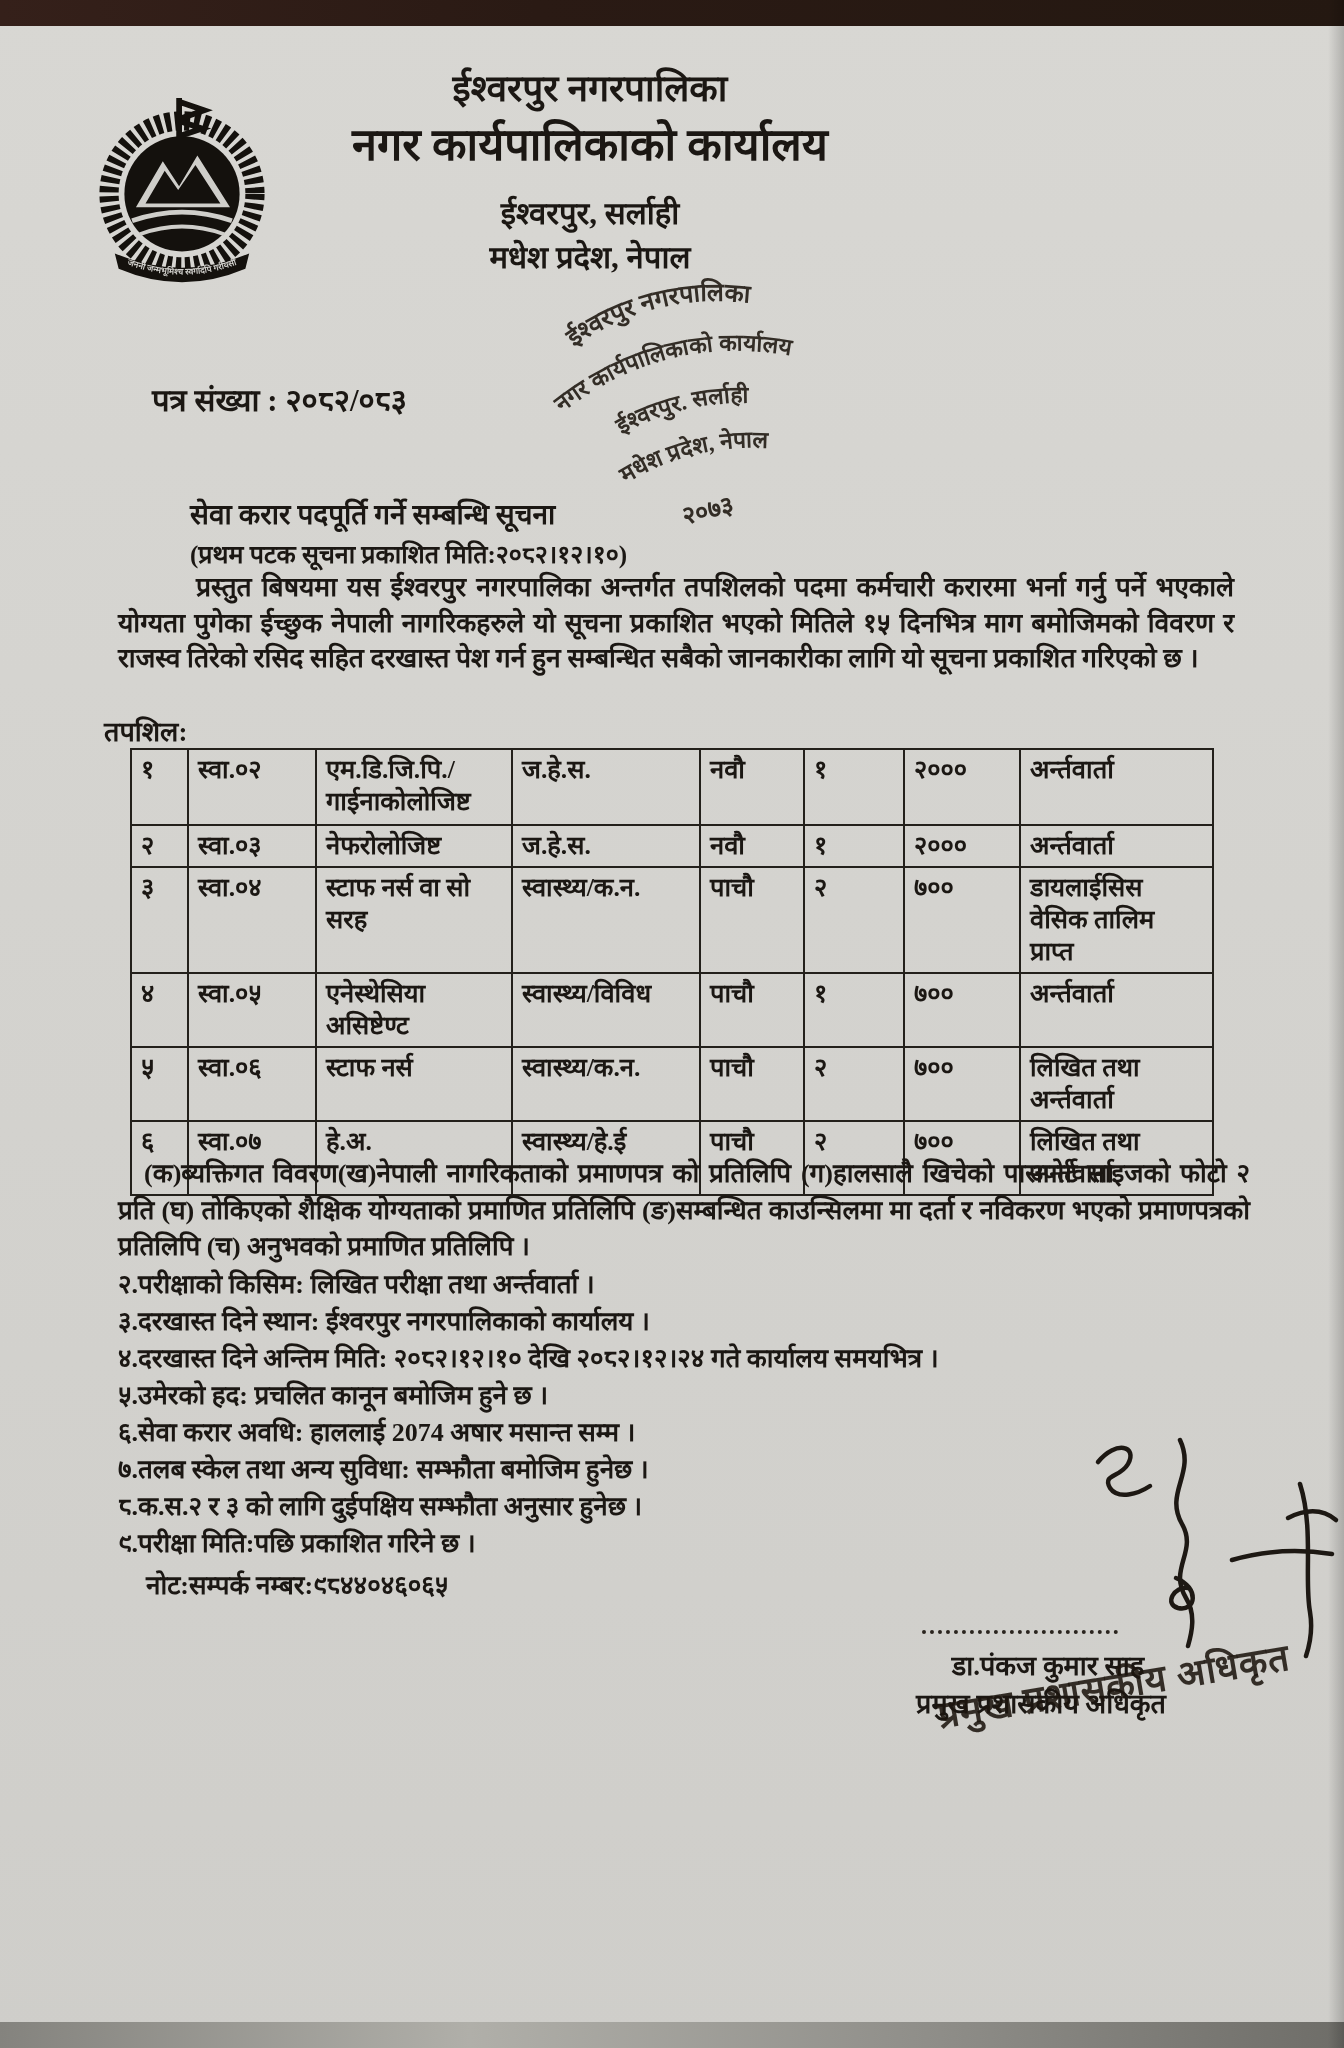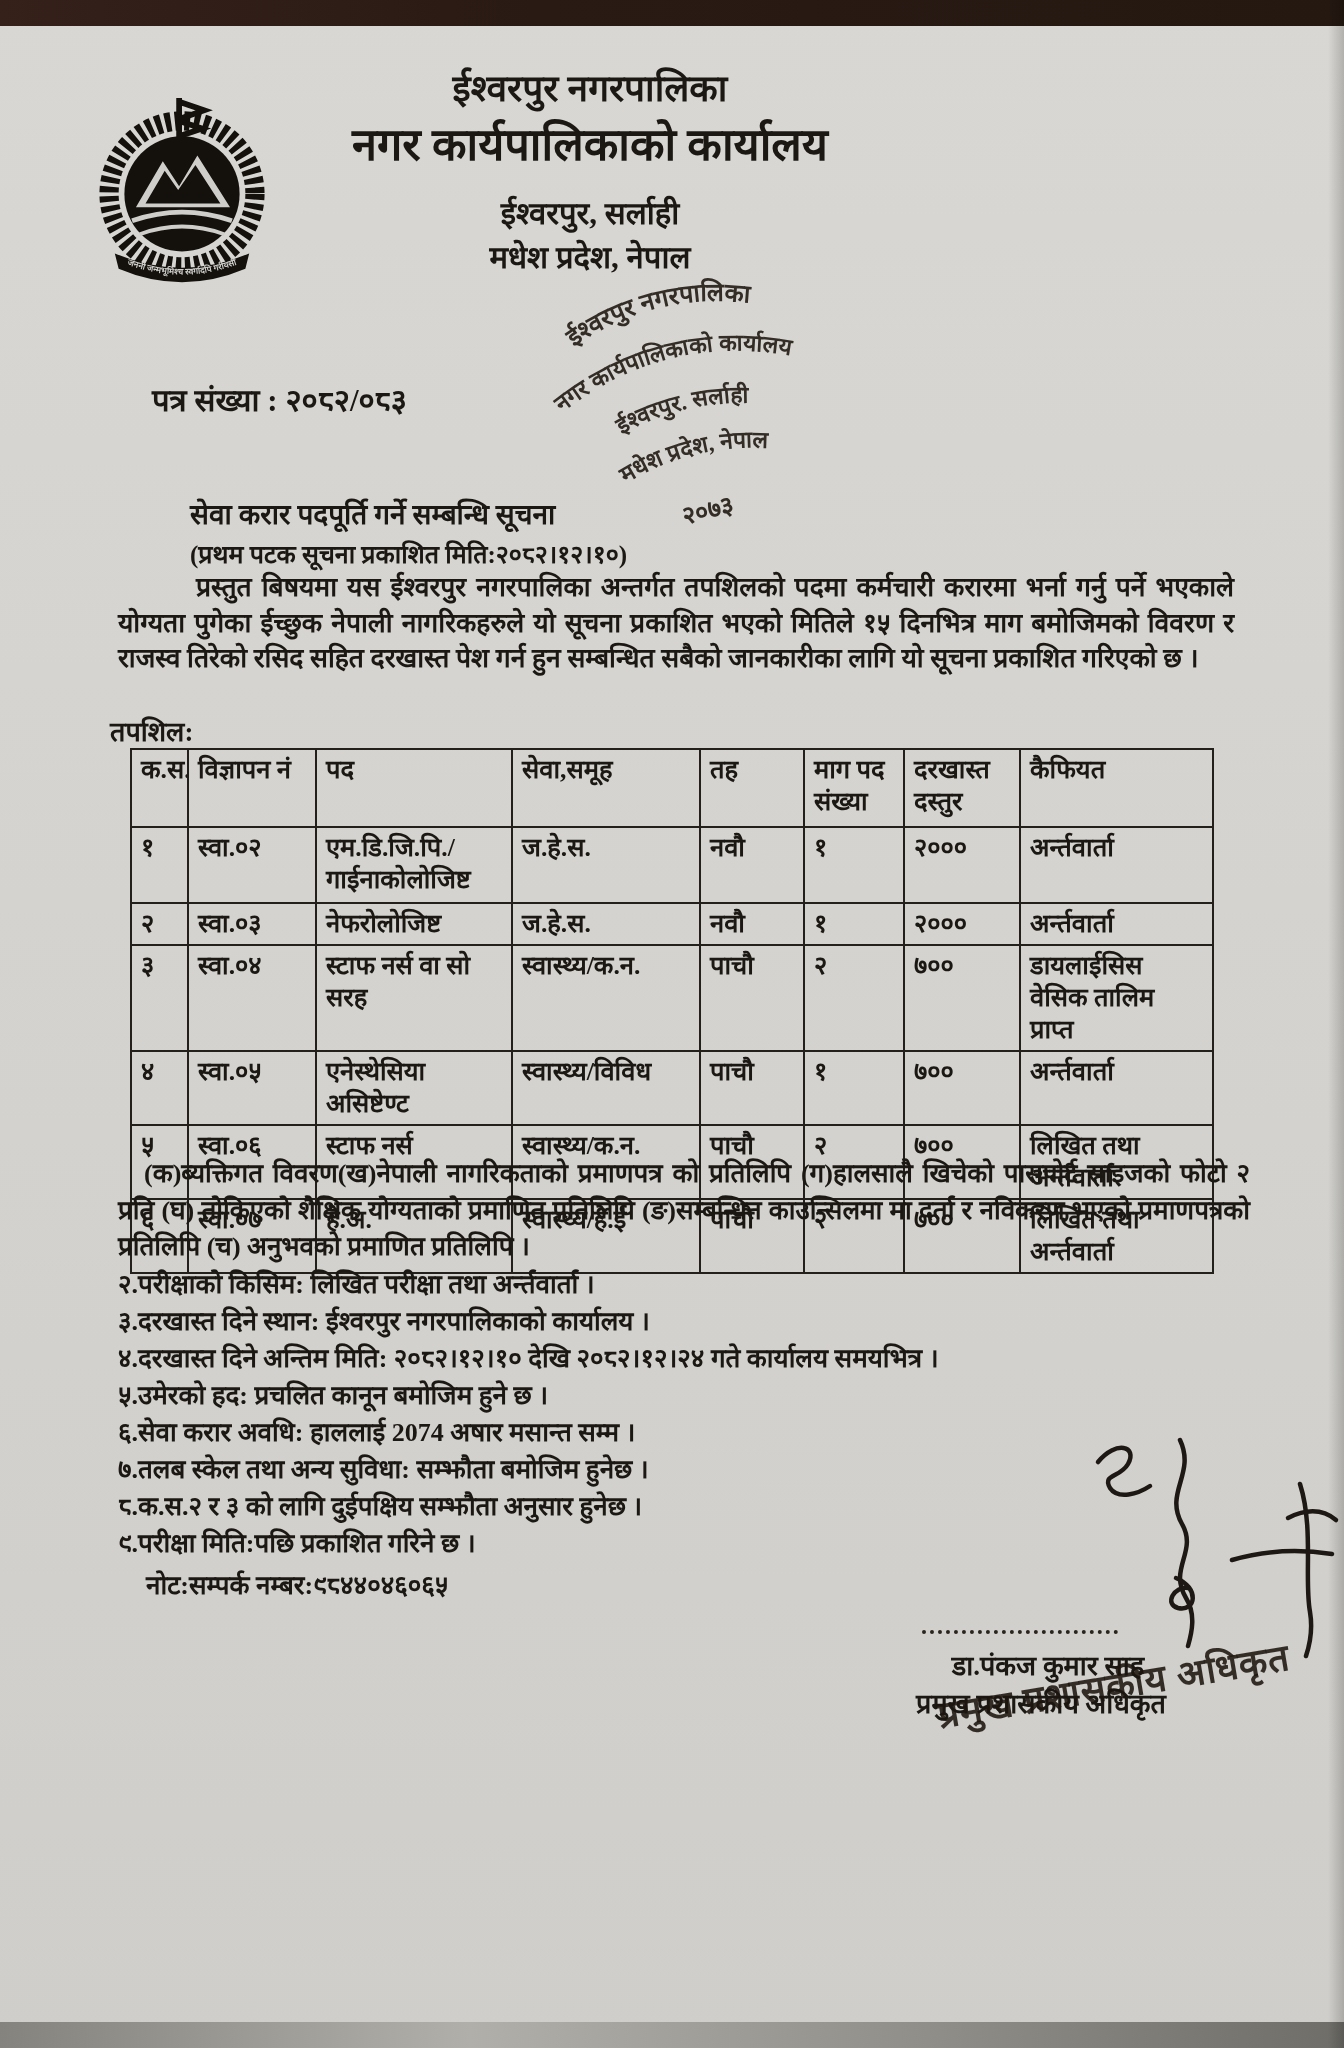--- a/index.html
+++ b/index.html
@@ -37,21 +37,21 @@
   .meta .row{ line-height:46px; }
   .meta .row+.row{ margin-top:6px; }
 
   .title-blk{ position:absolute; left:190px; top:497px; width:1000px; text-align:left; }
   .title-blk .t{ font-size:28px; font-weight:700; line-height:36px; }
   .title-blk .s{ font-size:25px; font-weight:700; line-height:34px; margin-top:5px;font-family:Liberation Serif, serif; }
 
   .body-par{ position:absolute; left:118px; top:570px; width:1116px;
     font-size:26.5px; font-weight:600; line-height:35.5px; text-align:justify;
     text-indent:78px; }
-  .tapasil{ position:absolute; left:110px; top:712px; font-size:27px; font-weight:700; }
+  .tapasil{ position:absolute; left:104px; top:712px; font-size:27px; font-weight:700; }
 
   table.sched{ position:absolute; left:130px; top:748px; width:1082px;
     border-collapse:collapse; table-layout:fixed;
     font-size:25.5px; font-weight:600; }
   table.sched th, table.sched td{
     border:2px solid #23201b; padding:4px 9px; vertical-align:top;
     text-align:left; line-height:32px; overflow:hidden; }
   table.sched th{ font-weight:700; height:78px; }
   tr.r1{ height:76px; } tr.r2{ height:42px; } tr.r3{ height:66px; }
   tr.r4{ height:72px; } tr.r5{ height:40px; } tr.r6{ height:40px; }
@@ -141,30 +141,20 @@
       <col style="width:57px">
         <col style="width:128px">
         <col style="width:196px">
         <col style="width:188px">
       <col style="width:104px">
         <col style="width:100px">
         <col style="width:116px">
         <col style="width:193px">
     </colgroup>
     <tbody>
-        <tr>
-      <th>क.स.</th>
-      <th>विज्ञापन नं</th>
-      <th>पद</th>
-      <th>सेवा,समूह</th>
-      <th>तह</th>
-      <th>माग पद संख्या</th>
-      <th>दरखास्त दस्तुर</th>
-      <th>कैफियत</th>
-    </tr>
     <tr class="r1">
       <td>१</td>
       <td>स्वा.०२</td>
       <td>एम.डि.जि.पि./ गाईनाकोलोजिष्ट</td>
       <td>ज.हे.स.</td>
       <td>नवौ</td>
       <td>१</td>
       <td>२०००</td>
       <td>अर्न्तवार्ता</td>
     </tr>

